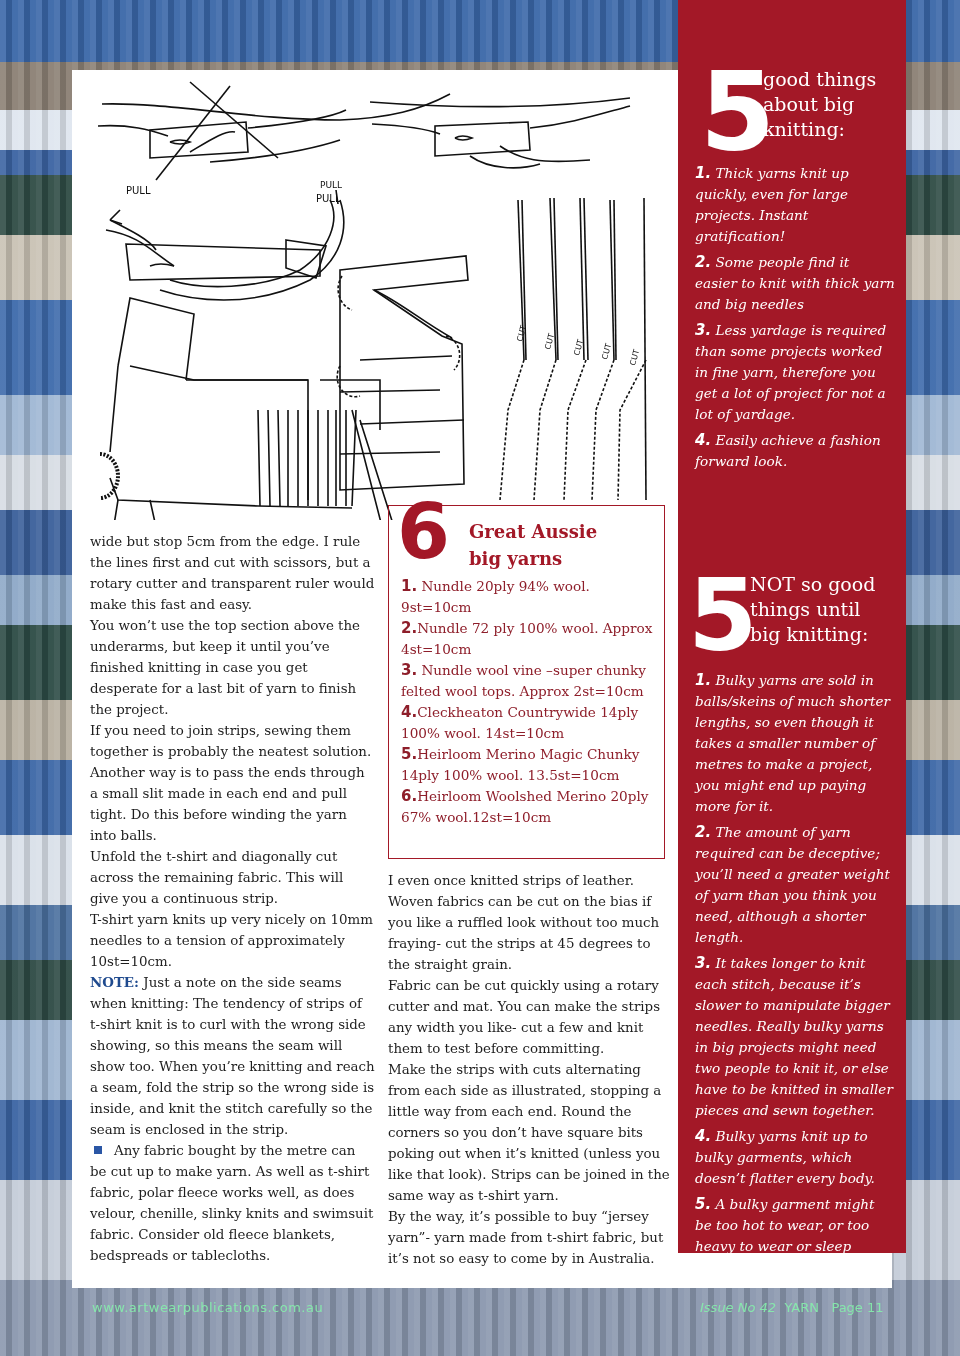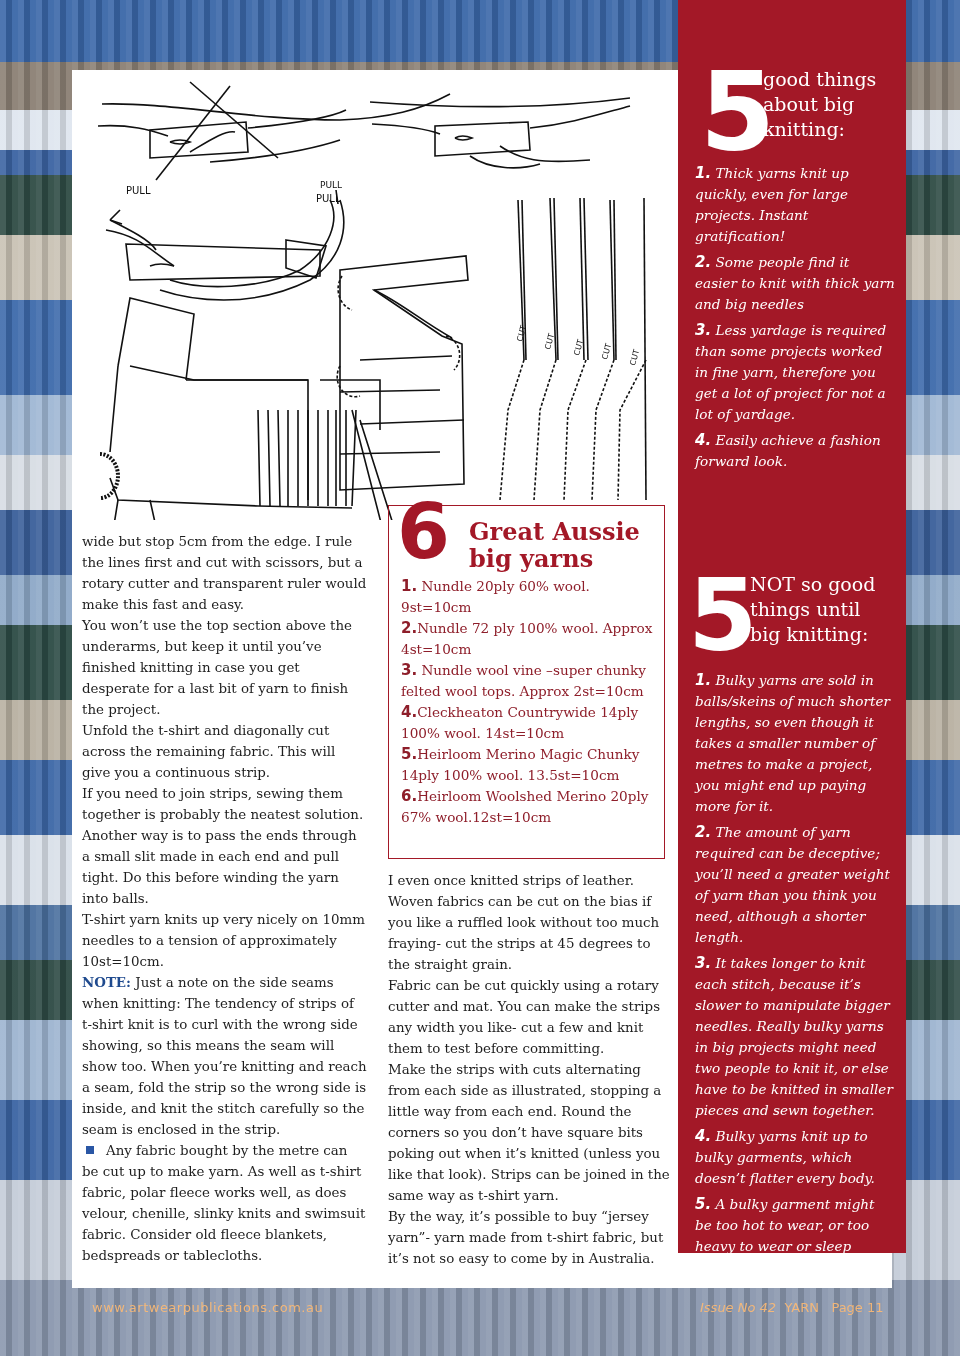--- a/index.html
+++ b/index.html
@@ -32,24 +32,24 @@
   
   .illus{position:absolute;left:90px;top:80px;width:580px;height:440px;}
   
   .col{position:absolute;font-size:13.4px;line-height:21px;color:#1e1e1e;}
   .col p{margin:0;}
   .note-label{color:#1f4a8e;font-weight:bold;}
   .bullet{display:inline-block;width:8px;height:8px;background:#2a56a5;margin:0 12px 1px 4px;}
   
   .yarnbox{position:absolute;left:388px;top:505px;width:275px;height:352px;border:1.5px solid #a31827;color:#8e1e2a;}
   .yarnbox .six{position:absolute;left:8px;top:-12px;font-size:76px;color:#a31827;}
-  .yarnbox .ttl{position:absolute;left:80px;top:12px;font-weight:bold;font-size:24px;line-height:27px;color:#a31827;}
+  .yarnbox .ttl{position:absolute;left:80px;top:12px;font-weight:bold;font-size:18px;line-height:27px;color:#a31827;}
   .yarnbox .items{position:absolute;left:12px;top:70px;width:260px;font-size:13.6px;line-height:21px;}
   .yarnbox .items p{margin:0;}
-  .footer{position:absolute;top:1300px;font-family:"DejaVu Sans","Liberation Sans",sans-serif;font-size:13px;color:#fdba74;opacity:0.9;}
+  .footer{position:absolute;top:1300px;font-family:"DejaVu Sans","Liberation Sans",sans-serif;font-size:13px;color:#86efac;opacity:0.9;}
   .footer.left{left:92px;letter-spacing:0.5px;}
   .footer.right{left:700px;}
   .footer .it{font-style:italic;font-weight:normal;}
 </style>
 </head>
 <body>
 
 <div class="bg"></div>
 
 <div class="page"></div>
@@ -134,38 +134,38 @@
     <path d="M524 280 L506 330 L502 420" stroke-dasharray="3 2"></path>
     <path d="M556 280 L530 330 L528 420" stroke-dasharray="3 2"></path>
   </g>
   <text x="432" y="262" font-family="DejaVu Sans, sans-serif" font-size="8" fill="#111" stroke="none" transform="rotate(-75 432 262)">CUT</text>
   <text x="460" y="270" font-family="DejaVu Sans, sans-serif" font-size="8" fill="#111" stroke="none" transform="rotate(-75 460 270)">CUT</text>
   <text x="489" y="276" font-family="DejaVu Sans, sans-serif" font-size="8" fill="#111" stroke="none" transform="rotate(-75 489 276)">CUT</text>
   <text x="517" y="280" font-family="DejaVu Sans, sans-serif" font-size="8" fill="#111" stroke="none" transform="rotate(-75 517 280)">CUT</text>
   <text x="545" y="286" font-family="DejaVu Sans, sans-serif" font-size="8" fill="#111" stroke="none" transform="rotate(-75 545 286)">CUT</text>
 </svg>
 
-<div class="col" style="left:82px;top:531px;width:285px;">
+<div class="col" style="left:90px;top:531px;width:285px;">
   <p>wide but stop 5cm from the edge. I rule the lines first and cut with scissors, but a rotary cutter and transparent ruler would make this fast and easy.</p>
   <p>You won’t use the top section above the underarms, but keep it until you’ve finished knitting in case you get desperate for a last bit of yarn to finish the project.</p>
+  <p>If you need to join strips, sewing them together is probably the neatest solution. Another way is to pass the ends through a small slit made in each end and pull tight. Do this before winding the yarn into balls.</p>
   <p>Unfold the t-shirt and diagonally cut across the remaining fabric. This will give you a continuous strip.</p>
-  <p>If you need to join strips, sewing them together is probably the neatest solution. Another way is to pass the ends through a small slit made in each end and pull tight. Do this before winding the yarn into balls.</p>
   <p>T-shirt yarn knits up very nicely on 10mm needles to a tension of approximately 10st=10cm.</p>
   <p><span class="note-label">NOTE:</span><span> Just a note on the side seams when knitting: The tendency of strips of t-shirt knit is to curl with the wrong side showing, so this means the seam will show too. When you’re knitting and reach a seam, fold the strip so the wrong side is inside, and knit the stitch carefully so the seam is enclosed in the strip.</span></p>
   <p><span class="bullet"></span><span>Any fabric bought by the metre can be cut up to make yarn. As well as t-shirt fabric, polar fleece works well, as does velour, chenille, slinky knits and swimsuit fabric. Consider old fleece blankets, bedspreads or tablecloths.</span></p>
 </div>
 
 <div class="yarnbox">
   <div class="bignum six">6</div>
   <div class="ttl">
     <div>Great Aussie</div>
     <div>big yarns</div>
   </div>
   <div class="items">
-    <p><span class="num">1.</span><span> Nundle 20ply 60% wool. 9st=10cm</span></p>
+    <p><span class="num">1.</span><span> Nundle 20ply 94% wool. 9st=10cm</span></p>
     <p><span class="num">2.</span><span>Nundle 72 ply 100% wool. Approx 4st=10cm</span></p>
     <p><span class="num">3.</span><span> Nundle wool vine –super chunky felted wool tops. Approx 2st=10cm</span></p>
     <p><span class="num">4.</span><span>Cleckheaton Countrywide 14ply 100% wool. 14st=10cm</span></p>
     <p><span class="num">5.</span><span>Heirloom Merino Magic Chunky 14ply 100% wool. 13.5st=10cm</span></p>
     <p><span class="num">6.</span><span>Heirloom Woolshed Merino 20ply 67% wool.12st=10cm</span></p>
   </div>
 </div>
 
 <div class="col" style="left:388px;top:870px;width:285px;">
   <p>I even once knitted strips of leather. Woven fabrics can be cut on the bias if you like a ruffled look without too much fraying- cut the strips at 45 degrees to the straight grain.</p>

